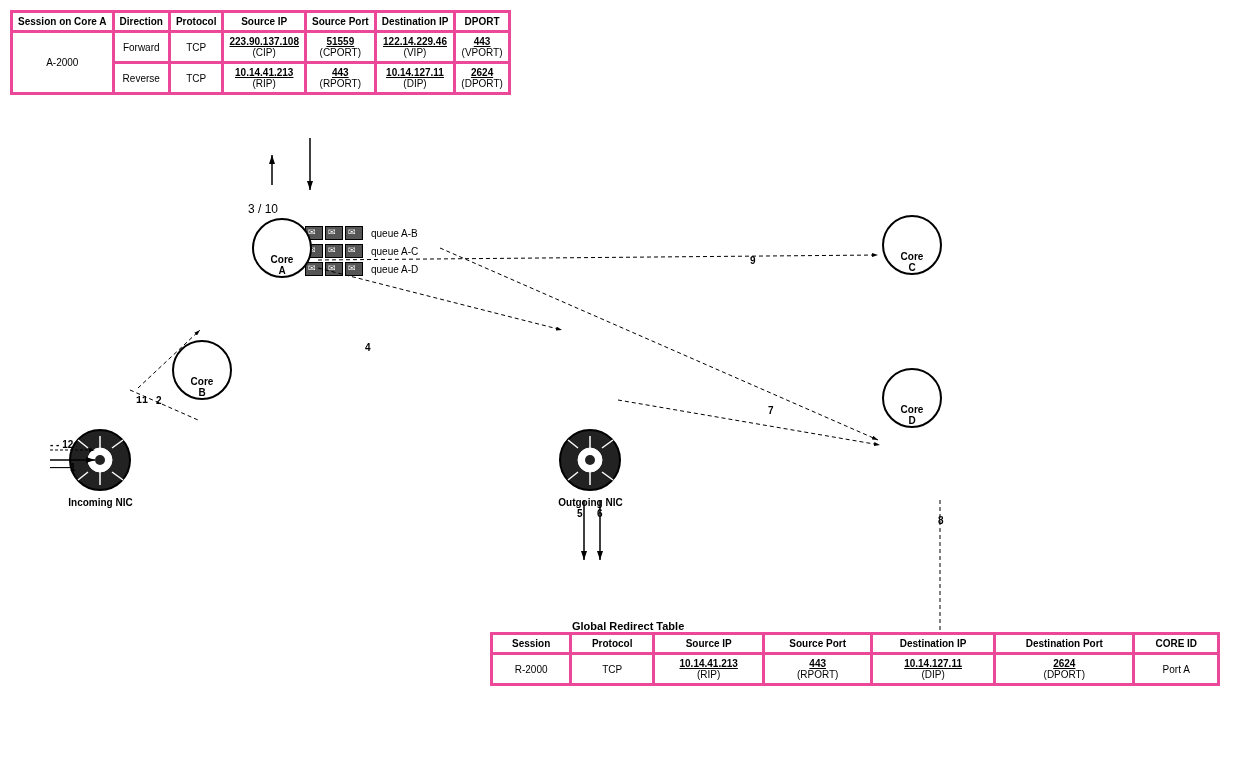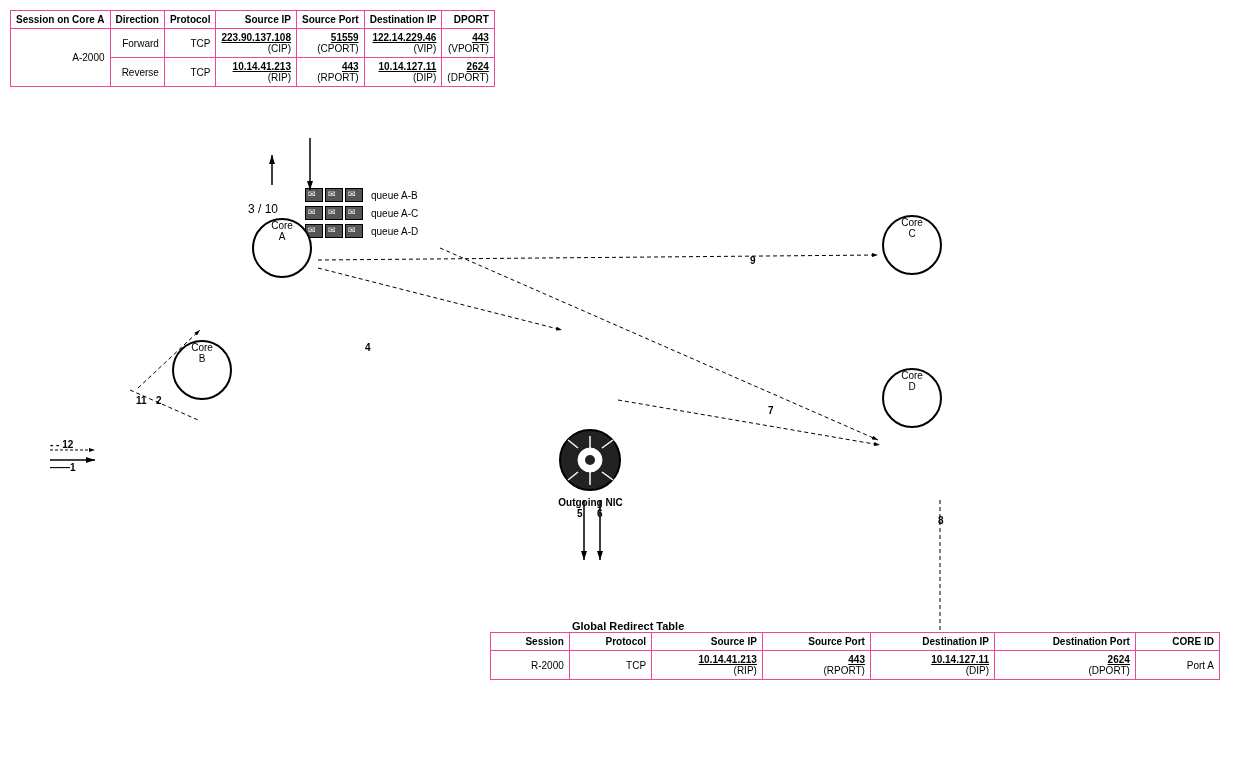--- a/index.html
+++ b/index.html
@@ -12,23 +12,23 @@
       overflow: hidden;
       position: relative;
     }
 
     
     table {
       border-collapse: collapse;
       font-size: 10px;
     }
     table th, table td {
-      border: 1px solid #ec4899;
+      border: 3px solid #ec4899;
       padding: 3px 5px;
-      text-align: right;
+      text-align: center;
     }
     table th {
       font-weight: bold;
       background: #fff;
     }
     .bold { font-weight: bold; text-decoration: underline; }
 
     
     #top-table {
       position: absolute;
@@ -58,29 +58,30 @@
     .core-circle {
       position: absolute;
       width: 60px;
       height: 60px;
       border-radius: 50%;
       border: 2px solid #000;
       background: #fff;
       display: flex;
       flex-direction: column;
       align-items: center;
-      justify-content: flex-start;
+      justify-content: flex-end;
       font-size: 10px;
-      font-weight: normal;
+      font-weight: bold;
       text-align: center;
     }
 
     
     .queue-group {
       position: absolute;
+      margin-top: 38px;
     }
     .queue-item {
       display: flex;
       align-items: center;
       margin-bottom: 4px;
     }
     .queue-boxes {
       display: flex;
       gap: 2px;
       margin-right: 8px;
@@ -202,37 +203,52 @@
   </div>
 
   <div class="core-circle" style="left:882px; top:65px;">
     <span>Core<br>C</span>
   </div>
 
   <div class="core-circle" style="left:882px; top:218px;">
     <span>Core<br>D</span>
   </div>
 
+  <div style="position:absolute; left:68px; top:278px;">
+    <svg width="65" height="65">
+      <circle cx="32" cy="32" r="30" fill="#222" stroke="#000" stroke-width="2"></circle>
+      <circle cx="32" cy="32" r="12" fill="#fff" stroke="#fff" stroke-width="1"></circle>
+      <circle cx="32" cy="32" r="5" fill="#222"></circle>
+
+      <line x1="44" y1="20" x2="55" y2="12" stroke="#fff" stroke-width="1.5"></line>
+      <line x1="44" y1="44" x2="55" y2="52" stroke="#fff" stroke-width="1.5"></line>
+      <line x1="20" y1="20" x2="10" y2="12" stroke="#fff" stroke-width="1.5"></line>
+      <line x1="20" y1="44" x2="10" y2="52" stroke="#fff" stroke-width="1.5"></line>
+      <line x1="32" y1="20" x2="32" y2="8" stroke="#fff" stroke-width="1.5"></line>
+      <line x1="32" y1="44" x2="32" y2="57" stroke="#fff" stroke-width="1.5"></line>
+    </svg>
+    <div style="text-align:center; font-size:10px; font-weight:bold; margin-top:2px;">Incoming NIC</div>
+  </div>
 
   <div style="position:absolute; left:558px; top:278px;">
     <svg width="65" height="65">
       <circle cx="32" cy="32" r="30" fill="#222" stroke="#000" stroke-width="2"></circle>
       <circle cx="32" cy="32" r="12" fill="#fff" stroke="#fff" stroke-width="1"></circle>
       <circle cx="32" cy="32" r="5" fill="#222"></circle>
       <line x1="44" y1="20" x2="55" y2="12" stroke="#fff" stroke-width="1.5"></line>
       <line x1="44" y1="44" x2="55" y2="52" stroke="#fff" stroke-width="1.5"></line>
       <line x1="20" y1="20" x2="10" y2="12" stroke="#fff" stroke-width="1.5"></line>
       <line x1="20" y1="44" x2="10" y2="52" stroke="#fff" stroke-width="1.5"></line>
       <line x1="32" y1="20" x2="32" y2="8" stroke="#fff" stroke-width="1.5"></line>
       <line x1="32" y1="44" x2="32" y2="57" stroke="#fff" stroke-width="1.5"></line>
     </svg>
     <div style="text-align:center; font-size:10px; font-weight:bold; margin-top:2px;">Outgoing NIC</div>
   </div>
 
-  <div style="position:absolute; left:136px; top:245px; font-size:10px; font-weight:bold;">11</div>
+  <div style="position:absolute; left:136px; top:245px; font-size:10px; font-weight:bold;font-family:Liberation Mono, monospace;">11</div>
   <div style="position:absolute; left:156px; top:245px; font-size:10px; font-weight:bold;">2</div>
   <div style="position:absolute; left:365px; top:192px; font-size:10px; font-weight:bold;">4</div>
   <div style="position:absolute; left:50px; top:289px; font-size:10px; font-weight:bold;">- - 12</div>
   <div style="position:absolute; left:50px; top:312px; font-size:10px; font-weight:bold;">——1</div>
   <div style="position:absolute; left:577px; top:358px; font-size:10px; font-weight:bold;">5</div>
   <div style="position:absolute; left:597px; top:358px; font-size:10px; font-weight:bold;">6</div>
   <div style="position:absolute; left:768px; top:255px; font-size:10px; font-weight:bold;">7</div>
   <div style="position:absolute; left:938px; top:365px; font-size:10px; font-weight:bold;">8</div>
   <div style="position:absolute; left:750px; top:105px; font-size:10px; font-weight:bold;">9</div>
 

